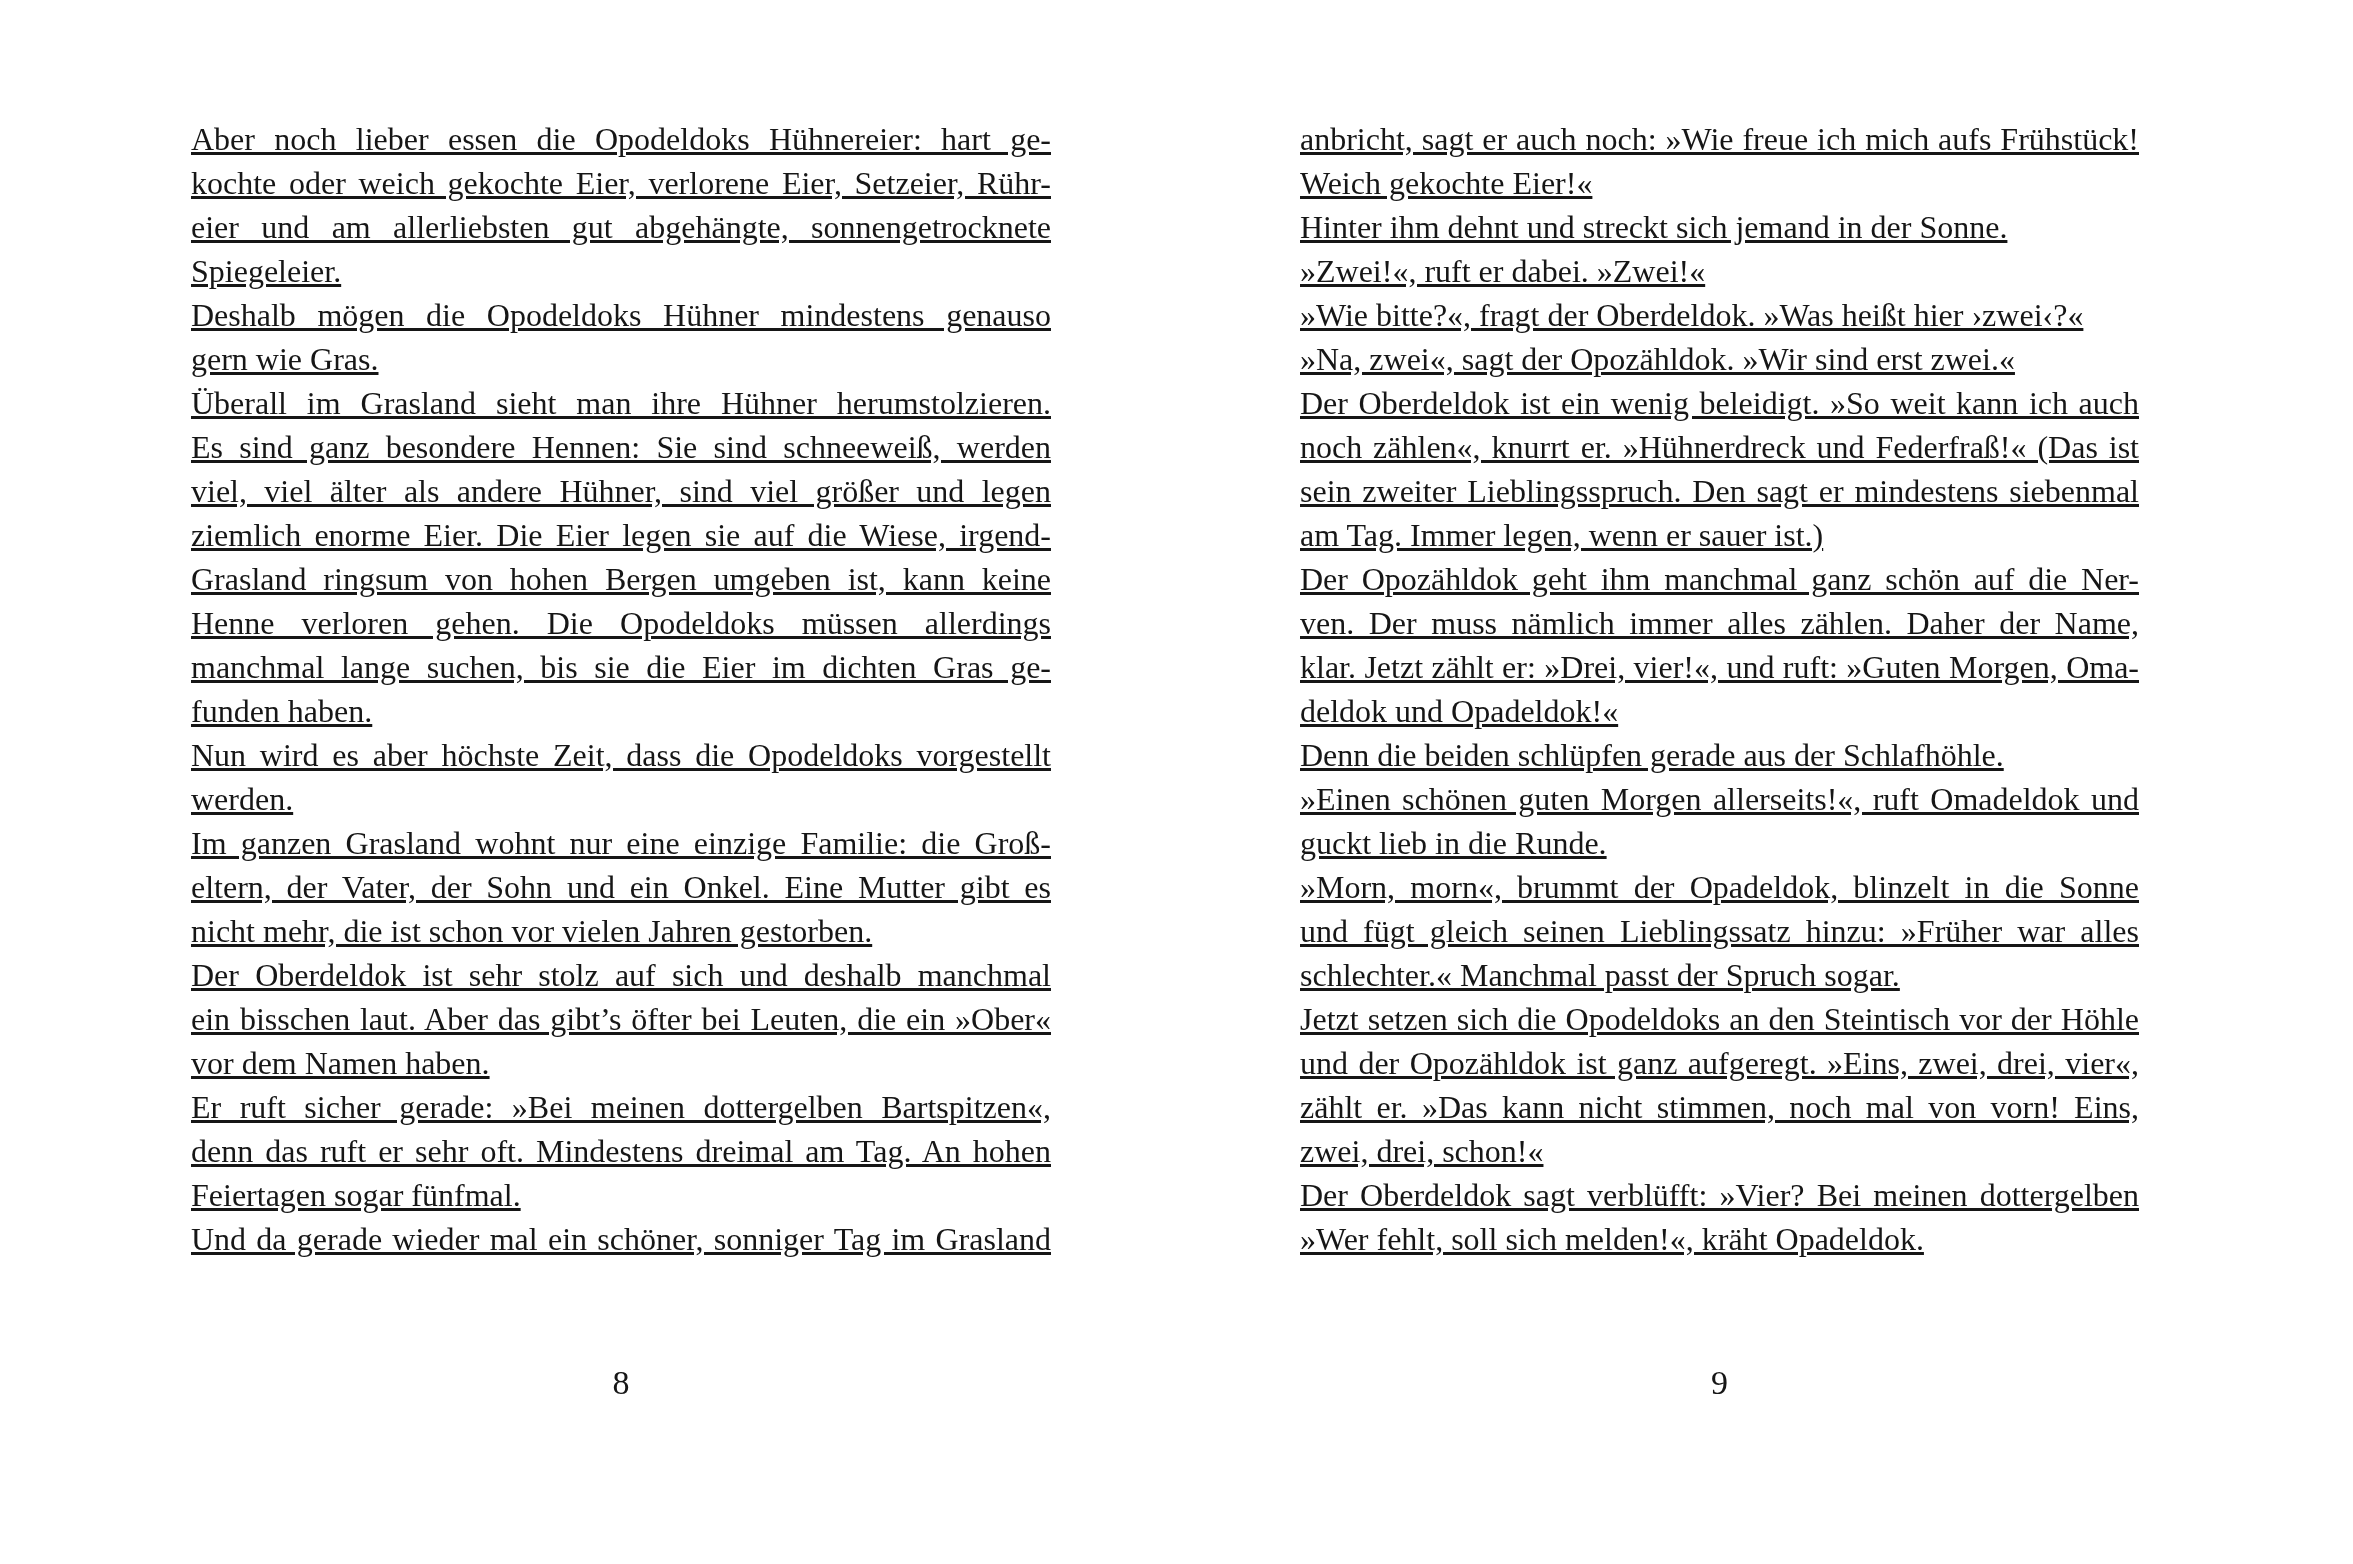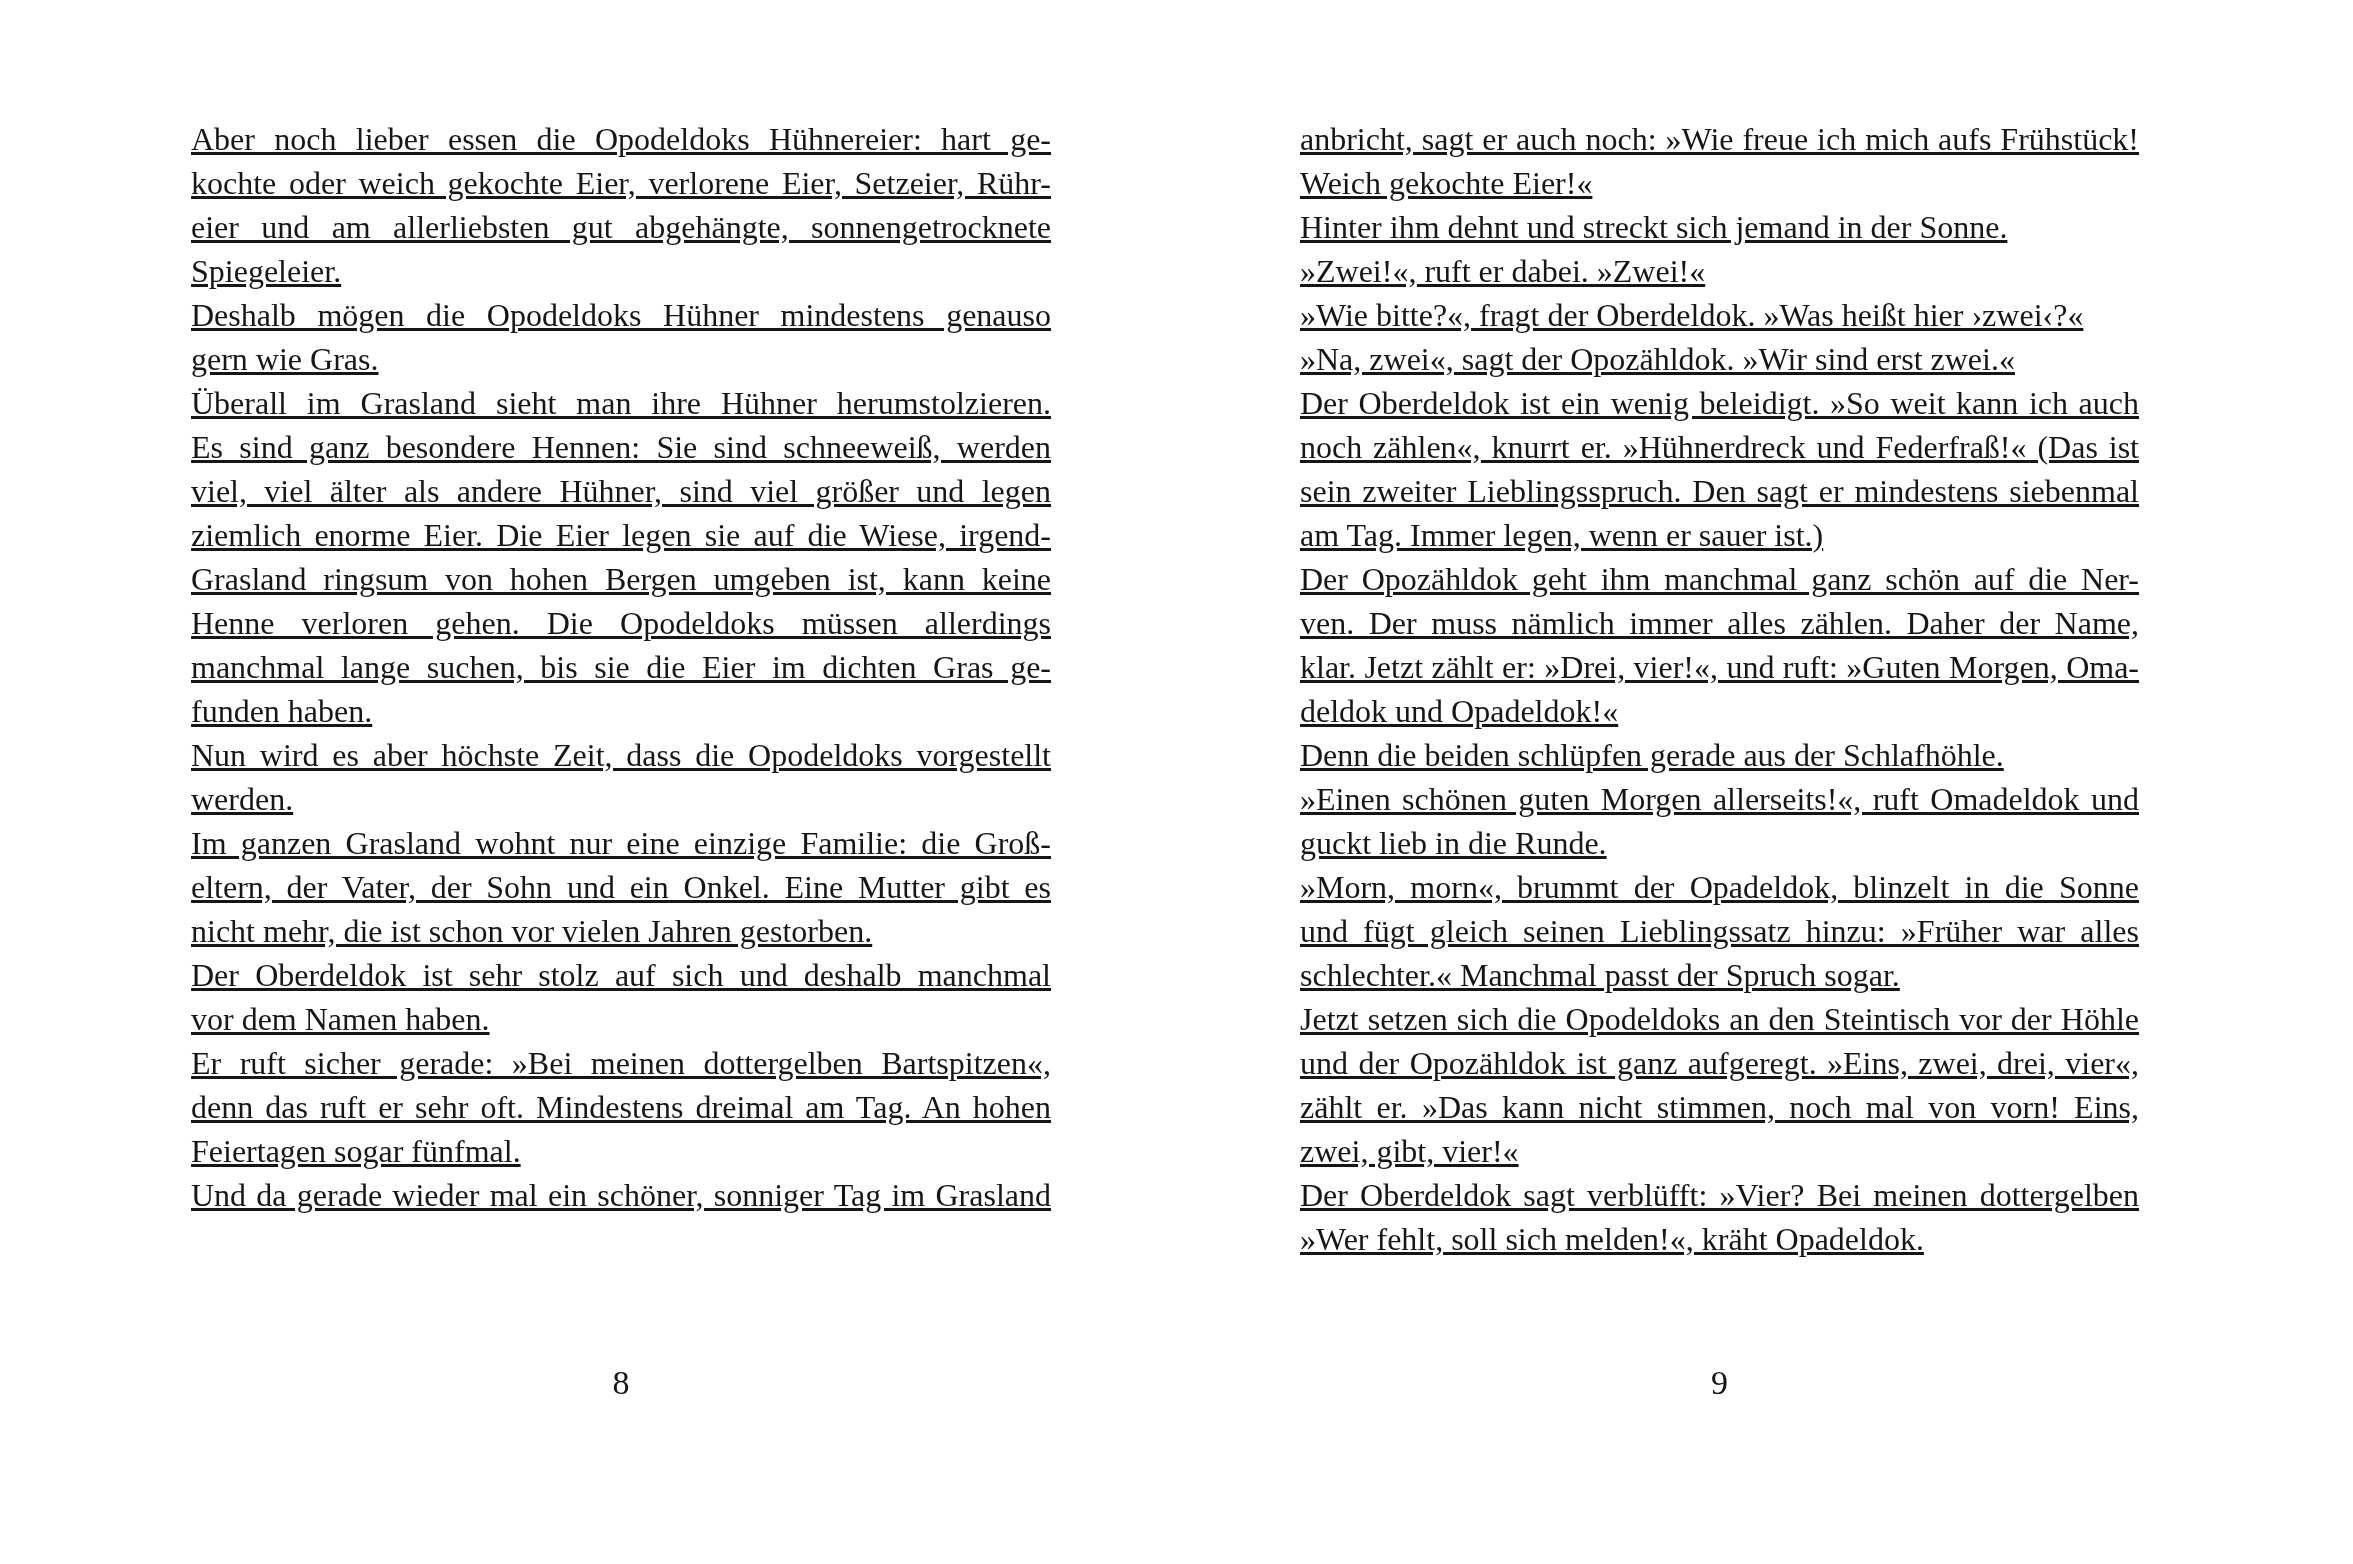--- a/index.html
+++ b/index.html
@@ -67,20 +67,21 @@
       <div class="line j">Grasland ringsum von hohen Bergen umgeben ist, kann keine</div>
       <div class="line j">Henne verloren gehen. Die Opodeldoks müssen allerdings</div>
       <div class="line j">manchmal lange suchen, bis sie die Eier im dichten Gras ge-</div>
       <div class="line">funden haben.</div>
       <div class="line j">Nun wird es aber höchste Zeit, dass die Opodeldoks vorgestellt</div>
       <div class="line">werden.</div>
       <div class="line j">Im ganzen Grasland wohnt nur eine einzige Familie: die Groß-</div>
       <div class="line j">eltern, der Vater, der Sohn und ein Onkel. Eine Mutter gibt es</div>
       <div class="line">nicht mehr, die ist schon vor vielen Jahren gestorben.</div>
       <div class="line j">Der Oberdeldok ist sehr stolz auf sich und deshalb manchmal</div>
+      <div class="line j">ein bisschen laut. Aber das gibt’s öfter bei Leuten, die ein »Ober«</div>
       <div class="line">vor dem Namen haben.</div>
       <div class="line j">Er ruft sicher gerade: »Bei meinen dottergelben Bartspitzen«,</div>
       <div class="line j">denn das ruft er sehr oft. Mindestens dreimal am Tag. An hohen</div>
       <div class="line">Feiertagen sogar fünfmal.</div>
       <div class="line j">Und da gerade wieder mal ein schöner, sonniger Tag im Grasland</div>
   </div>
 
   <div class="textblock right">
     <div class="line j">anbricht, sagt er auch noch: »Wie freue ich mich aufs Frühstück!</div>
       <div class="line">Weich gekochte Eier!«</div>
@@ -98,21 +99,21 @@
       <div class="line">deldok und Opadeldok!«</div>
       <div class="line">Denn die beiden schlüpfen gerade aus der Schlafhöhle.</div>
       <div class="line j">»Einen schönen guten Morgen allerseits!«, ruft Omadeldok und</div>
       <div class="line">guckt lieb in die Runde.</div>
       <div class="line j">»Morn, morn«, brummt der Opadeldok, blinzelt in die Sonne</div>
       <div class="line j">und fügt gleich seinen Lieblingssatz hinzu: »Früher war alles</div>
       <div class="line">schlechter.« Manchmal passt der Spruch sogar.</div>
       <div class="line j">Jetzt setzen sich die Opodeldoks an den Steintisch vor der Höhle</div>
       <div class="line j">und der Opozähldok ist ganz aufgeregt. »Eins, zwei, drei, vier«,</div>
       <div class="line j">zählt er. »Das kann nicht stimmen, noch mal von vorn! Eins,</div>
-      <div class="line">zwei, gibt, vier!«</div>
+      <div class="line">zwei, drei, schon!«</div>
       <div class="line j">Der Oberdeldok sagt verblüfft: »Vier? Bei meinen dottergelben</div>
       <div class="line">»Wer fehlt, soll sich melden!«, kräht Opadeldok.</div>
   </div>
 
   <div class="pagenum left">8</div>
 
   <div class="pagenum right">9</div>
 
 </div>
 

